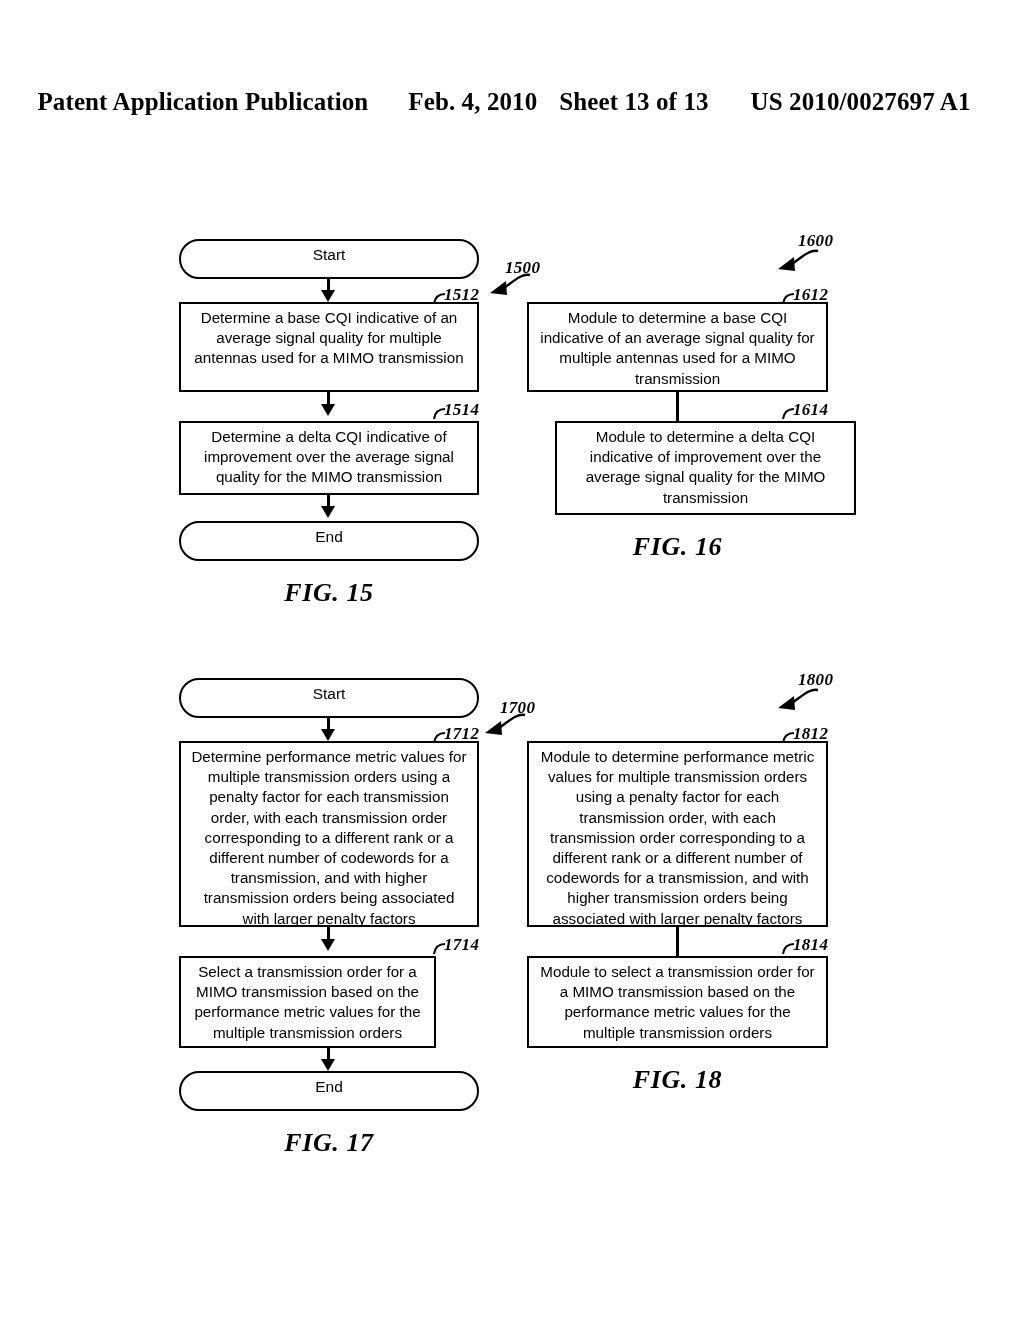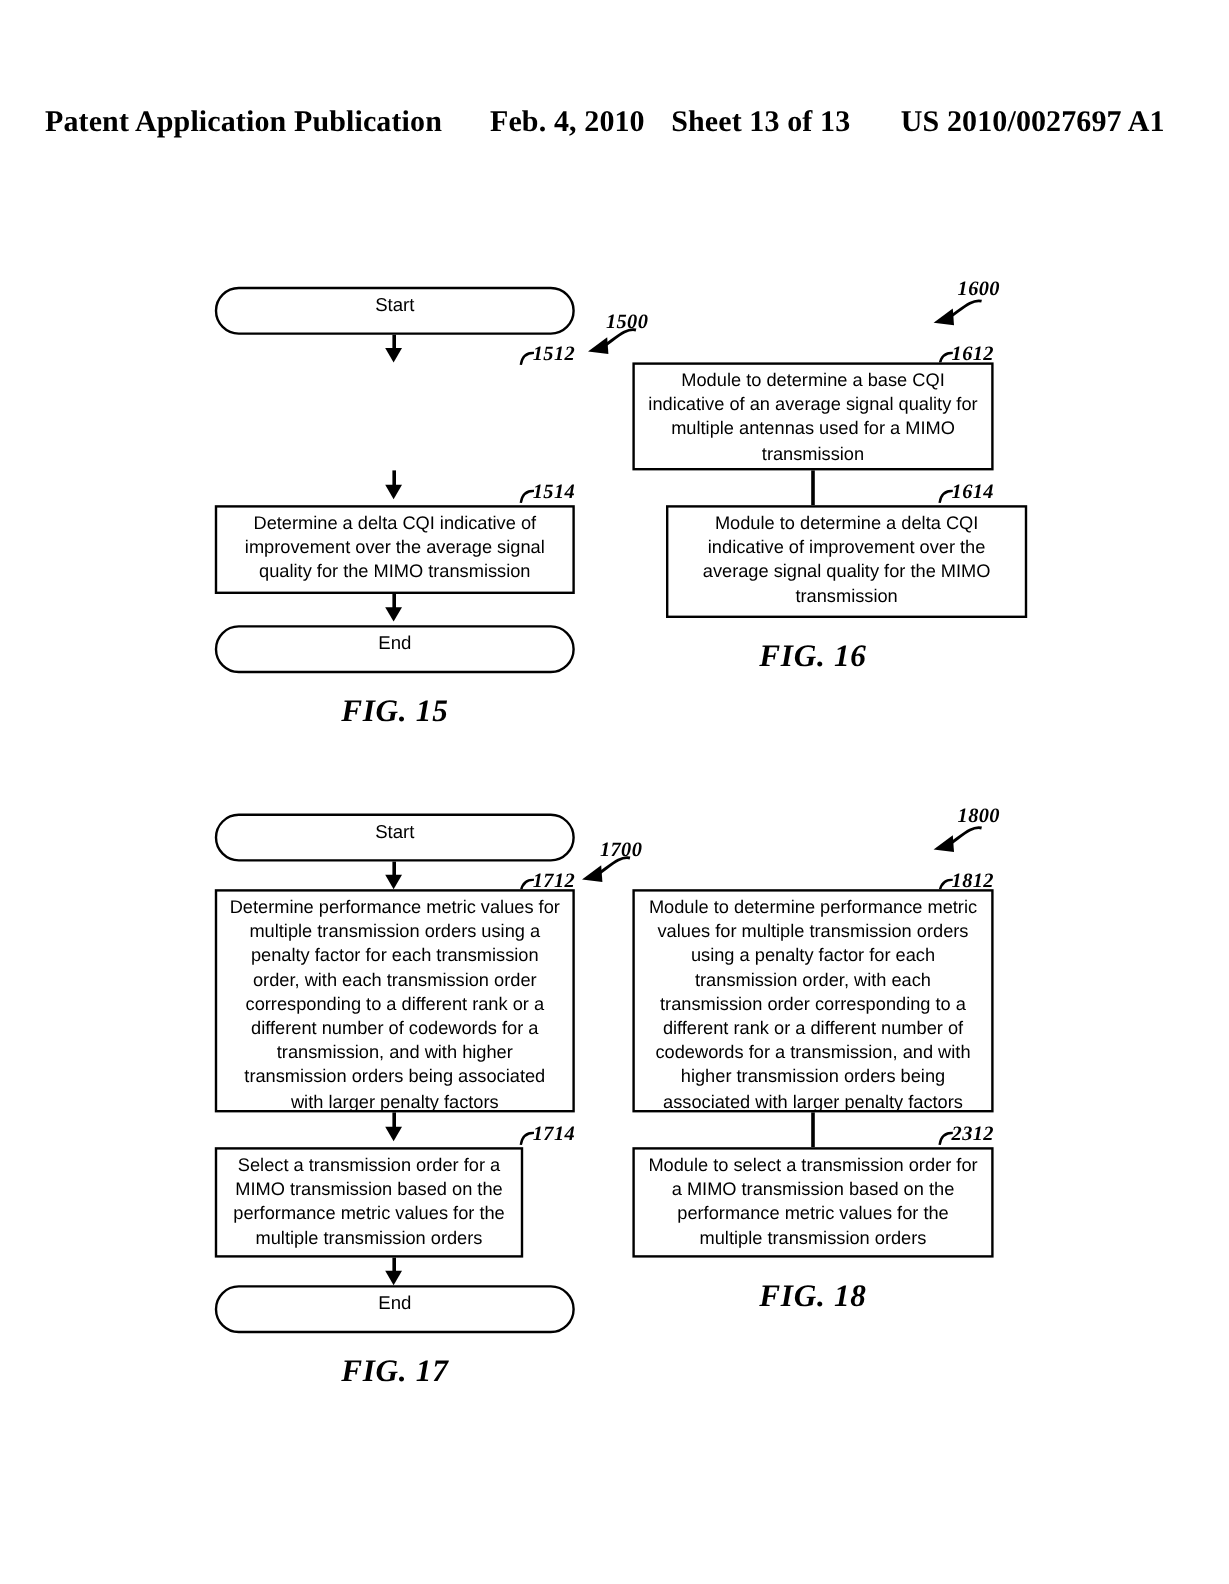--- a/index.html
+++ b/index.html
@@ -132,20 +132,23 @@
   </div>
 
   <div class="vline" style="left:327px; top:279px; height:19px;"></div>
   <div class="arrowhead" style="left:321px; top:290px;"></div>
 
   <svg class="ref-hook" style="left:432px; top:293px;" viewBox="0 0 14 13">
     <path d="M13 1 C7 1 3 4 2 11" stroke="#000" stroke-width="2" fill="none"></path>
   </svg>
   <div class="ref" style="left:444px; top:285px;">1512</div>
 
+  <div class="node process" style="left:179px; top:302px; width:300px; height:90px;">
+    <span>Determine a base CQI indicative of an average signal quality for multiple antennas used for a MIMO transmission</span>
+  </div>
 
   <div class="vline" style="left:327px; top:392px; height:20px;"></div>
   <div class="arrowhead" style="left:321px; top:404px;"></div>
 
   <svg class="ref-hook" style="left:432px; top:408px;" viewBox="0 0 14 13">
     <path d="M13 1 C7 1 3 4 2 11" stroke="#000" stroke-width="2" fill="none"></path>
   </svg>
   <div class="ref" style="left:444px; top:400px;">1514</div>
 
   <div class="node process" style="left:179px; top:421px; width:300px; height:74px;">
@@ -245,21 +248,21 @@
 
   <div class="node process" style="left:527px; top:741px; width:301px; height:186px;">
     <span>Module to determine performance metric values for multiple transmission orders using a penalty factor for each transmission order, with each transmission order corresponding to a different rank or a different number of codewords for a transmission, and with higher transmission orders being associated with larger penalty factors</span>
   </div>
 
   <div class="vline" style="left:676px; top:927px; height:29px;"></div>
 
   <svg class="ref-hook" style="left:781px; top:943px;" viewBox="0 0 14 13">
     <path d="M13 1 C7 1 3 4 2 11" stroke="#000" stroke-width="2" fill="none"></path>
   </svg>
-  <div class="ref" style="left:793px; top:935px;">2312</div>
+  <div class="ref" style="left:793px; top:935px;">1814</div>
 
   <div class="node process" style="left:527px; top:956px; width:301px; height:92px;">
     <span>Module to select a transmission order for a MIMO transmission based on the performance metric values for the multiple transmission orders</span>
   </div>
 
   <div class="ref" style="left:798px; top:670px;">1800</div>
   <svg class="lead-arrow" style="left:766px; top:686px;" viewBox="0 0 60 34">
     <path d="M52 4 C44 2 36 10 26 17" stroke="#000" stroke-width="2.4" fill="none"></path>
     <path d="M28 10 L12 22 L29 24 Z" fill="#000"></path>
   </svg>

